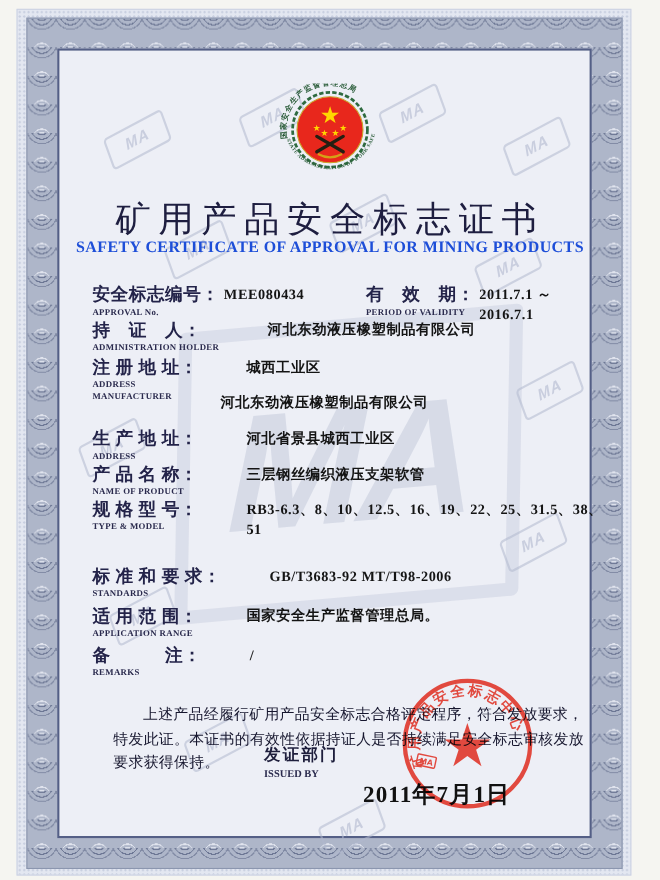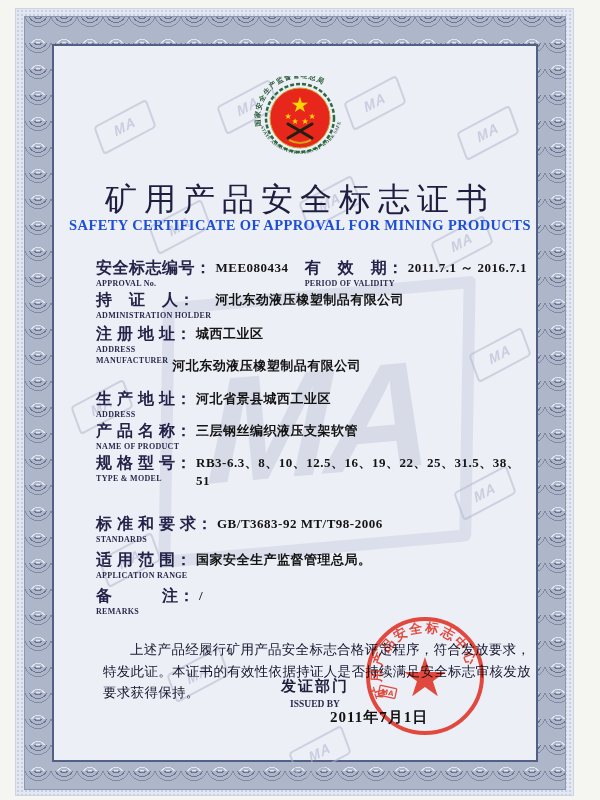--- a/index.html
+++ b/index.html
@@ -55,21 +55,21 @@
   .title{
     position:absolute; left:0; top:178px; width:600px; margin:0;
     text-align:center; font-size:32px; font-weight:400;
     letter-spacing:7px; color:#1e1e40;
   }
   .subtitle{
     position:absolute; left:0; top:217px; width:600px; margin:0;
     text-align:center; font-size:14.5px; font-weight:700;
     letter-spacing:.4px; color:#1d4ed8;
   }
-  .row{position:absolute; left:96px; display:flex; align-items:flex-start;}
+  .row{position:absolute; left:84px; display:flex; align-items:flex-start;gap:40px;}
   .labwrap{flex:none;}
   .lab{
     display:block; white-space:pre; font-size:16px; font-weight:700;
     color:#232349; letter-spacing:.5px;
   }
   .en{
     display:block; margin-top:0; font-size:8px; font-weight:700;
     color:#2a2a4d; letter-spacing:.3px;
   }
   .val{
@@ -77,27 +77,27 @@
     color:#141414; letter-spacing:.5px; line-height:1.35;
   }
   .val-wrap{max-width:330px; word-break:break-all;}
   .vgroup{display:flex; align-items:flex-start;}
   .declaration{
     position:absolute; left:88px; top:624px; width:428px; margin:15px;
     font-size:13.5px; font-weight:400; color:#16162e;
     line-height:1.6; text-indent:2em; letter-spacing:.3px;
   }
   .issued{
-    position:absolute; left:240px; top:677px; width:150px; text-align:center;
+    position:absolute; left:240px; top:677px; width:150px; 
   }
   .issued-cn{font-size:15px; font-weight:700; color:#1e1e3c; letter-spacing:2px;}
   .issued-en{font-size:9.5px; font-weight:700; color:#2a2a4d; margin-top:3px;}
   .date{
     position:absolute; left:330px; top:708px;
-    font-size:15px; font-weight:700; color:#111; letter-spacing:1px;
+    font-size:21px; font-weight:700; color:#111; letter-spacing:1px;
   }
   .seal{position:absolute; left:357px; top:608px; z-index:3; mix-blend-mode:multiply;}
 </style>
 </head>
 <body>
 
 <div class="page">
 
   <div class="strip"></div>
   <div class="band"></div>

